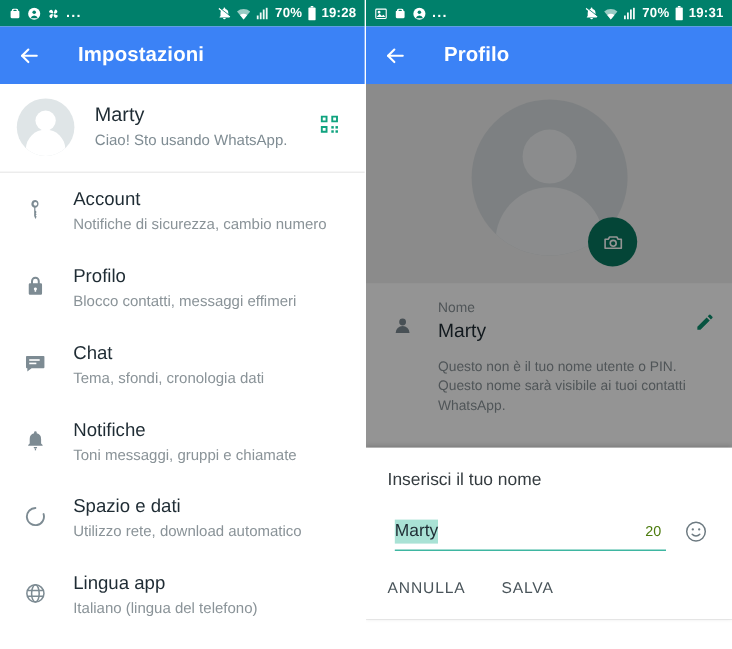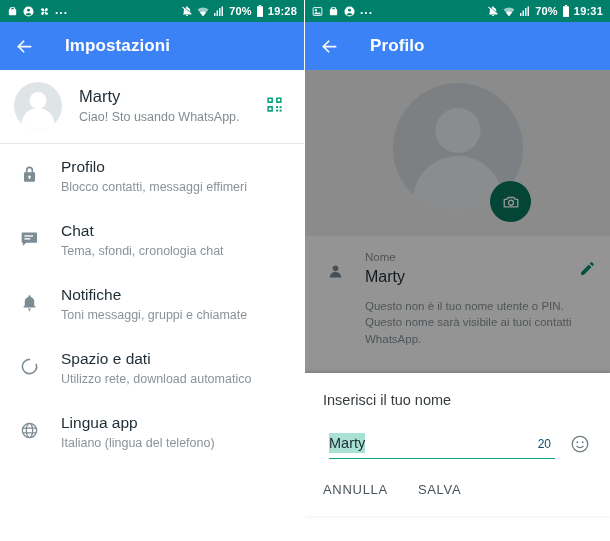--- a/index.html
+++ b/index.html
@@ -223,21 +223,21 @@
   .input-value {
     font-size: 14.5px;
     color: #1f2c34;
     background: #a9e2d5;
     line-height: 1.25;
     padding: 1px 0;
   }
   .input-counter {
     margin-left: auto;
     font-size: 12px;
-    color: #0c4a6e;
+    color: #4d7c0f;
     padding-right: 4px;
     text-align: right;
   }
   .emoji-btn { flex: 0 0 auto; margin-left: 15px; margin-right: 2px; }
   .dialog-actions {
     display: flex;
     justify-content: flex-start;
     gap: 30px;
     margin-top: 23px;
     padding-right: 8px;
@@ -340,20 +340,31 @@
             <rect x="14" y="14" width="2.6" height="2.6"></rect>
             <rect x="18.4" y="14" width="2.6" height="2.6"></rect>
             <rect x="14" y="18.4" width="2.6" height="2.6"></rect>
             <rect x="18.4" y="18.4" width="2.6" height="2.6"></rect>
           </svg>
         </div>
       </div>
 
       <div class="divider"></div>
 
+      <div class="setting-item">
+        <div class="setting-icon">
+          <svg width="19" height="19" viewBox="0 0 24 24" fill="#7d8b93">
+              <path d="M12 2a4.2 4.2 0 0 0-1.3 8.2V19l1.3 3 1.3-2.3-1-1.2 1-1.3-1-1.2 1-1.3-1.3-1.5v-3A4.2 4.2 0 0 0 12 2zm0 2.3a1.9 1.9 0 1 1 0 3.8 1.9 1.9 0 0 1 0-3.8z"></path>
+            </svg>
+        </div>
+        <div class="setting-text">
+          <div class="setting-title">Account</div>
+          <div class="setting-sub">Notifiche di sicurezza, cambio numero</div>
+        </div>
+      </div>
 
       <div class="setting-item">
         <div class="setting-icon">
           <svg width="19" height="19" viewBox="0 0 24 24" fill="#7d8b93">
               <path d="M12 2a4.6 4.6 0 0 0-4.6 4.6V9H6.3A1.3 1.3 0 0 0 5 10.3v9.4A1.3 1.3 0 0 0 6.3 21h11.4a1.3 1.3 0 0 0 1.3-1.3v-9.4A1.3 1.3 0 0 0 17.7 9h-1.1V6.6A4.6 4.6 0 0 0 12 2zm0 2.1a2.5 2.5 0 0 1 2.5 2.5V9h-5V6.6A2.5 2.5 0 0 1 12 4.1zm0 9.2a1.6 1.6 0 0 1 .8 3v1.5h-1.6v-1.5a1.6 1.6 0 0 1 .8-3z" fill-rule="evenodd"></path>
             </svg>
         </div>
         <div class="setting-text">
           <div class="setting-title">Profilo</div>
           <div class="setting-sub">Blocco contatti, messaggi effimeri</div>
@@ -363,21 +374,21 @@
       <div class="setting-item">
         <div class="setting-icon">
           <svg width="19" height="19" viewBox="0 0 24 24" fill="#7d8b93">
               <path d="M3.5 4.5h17a1 1 0 0 1 1 1v11a1 1 0 0 1-1 1H8l-4.5 3.5v-3.5h-.4a1 1 0 0 1-1-1v-11a1 1 0 0 1 1-1z"></path>
               <rect x="5.5" y="8" width="11" height="1.7" fill="#fff"></rect>
               <rect x="5.5" y="11.6" width="7.5" height="1.7" fill="#fff"></rect>
             </svg>
         </div>
         <div class="setting-text">
           <div class="setting-title">Chat</div>
-          <div class="setting-sub">Tema, sfondi, cronologia chat</div>
+          <div class="setting-sub">Tema, sfondi, cronologia dati</div>
         </div>
       </div>
 
       <div class="setting-item">
         <div class="setting-icon">
           <svg width="19" height="19" viewBox="0 0 24 24" fill="#7d8b93">
               <path d="M12 21.4a1.9 1.9 0 0 0 1.9-1.8h-3.8a1.9 1.9 0 0 0 1.9 1.8zm6-5.5v-4.8a6.1 6.1 0 0 0-4.6-5.9v-.9a1.4 1.4 0 0 0-2.8 0v.9A6.1 6.1 0 0 0 6 11.1v4.8l-1.6 1.5v.8h15.2v-.8z"></path>
               <rect x="11.4" y="21.6" width="1.3" height="1.5"></rect>
             </svg>
         </div>

